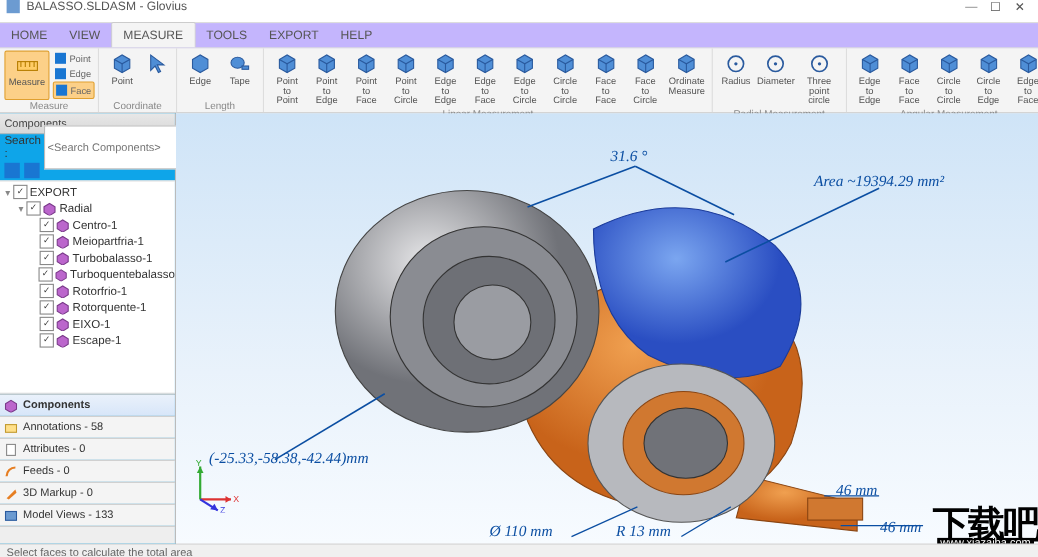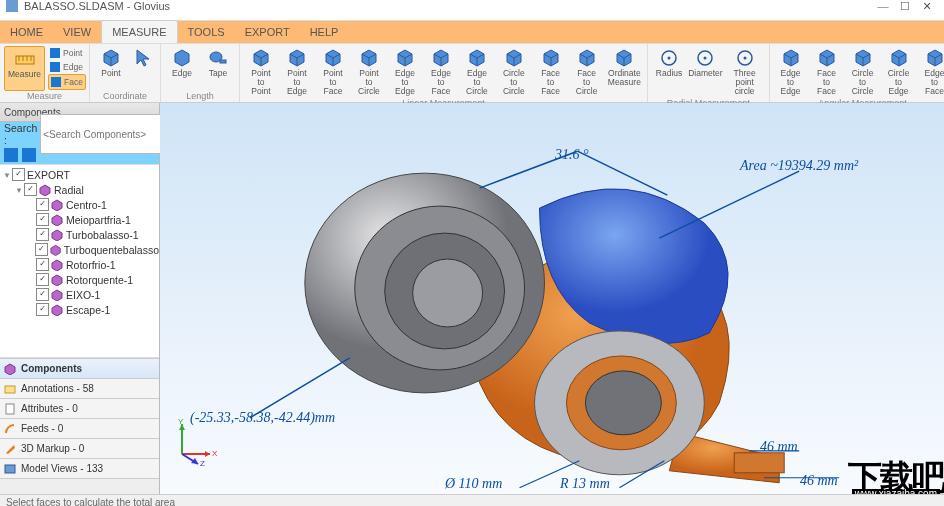--- a/index.html
+++ b/index.html
@@ -1,35 +1,35 @@
 <!DOCTYPE html>
 <html><head>
 <meta charset="utf-8">
 <style>
 html,body{margin:0;padding:0;width:944px;height:506px;overflow:hidden;font-family:"Segoe UI",Tahoma,sans-serif;font-size:11px;background:#f0f0f0;color:#333}
 .title-bar{height:20px;background:#fff;display:flex;align-items:flex-start;padding:0 6px;font-size:11px;color:#555;border-bottom:1px solid #ddd}
 .title-bar .app-icon{width:12px;height:12px;background:#6c9bd1;margin-right:6px}
 .title-bar .spacer{flex:1}
 .title-bar .win-btn{width:22px;text-align:center;font-size:11px;color:#555;font-family:"Segoe UI Symbol"}
-.menu-bar{height:22px;background:#fdba74;display:flex;align-items:flex-end;font-size:11px;border-bottom:1px solid #ddd}
+.menu-bar{height:22px;background:#c4b5fd;display:flex;align-items:flex-end;font-size:11px;border-bottom:1px solid #ddd}
 .menu-bar .menu-item{padding:4px 10px;color:#555;height:14px;display:flex;align-items:center}
 .menu-bar .menu-item.active{background:#f4f4f4;border:1px solid #ccc;border-bottom:none;border-top-left-radius:2px;border-top-right-radius:2px}
 .ribbon{height:58px;background:#f4f4f4;display:flex;border-bottom:1px solid #ccc}
 .ribbon-group{display:flex;flex-direction:column;border-right:1px solid #ddd;padding:2px 3px 1px}
 .ribbon-group .btns{display:flex;flex:1}
 .ribbon-group .label{font-size:9px;color:#888;text-align:center;height:10px}
 .rbtn{display:flex;flex-direction:column;align-items:center;justify-content:flex-start;padding:2px 3px;margin:0 1px;border-radius:2px;font-size:8.5px;color:#555;line-height:1.05;text-align:center;min-width:28px}
 .rbtn .ico{width:20px;height:20px;margin-bottom:1px;display:flex;align-items:center;justify-content:center}
 .rbtn.on{background:#fcd088;border:1px solid #e0a030}
 .mini-opts{display:flex;flex-direction:column;font-size:8.5px;color:#666;margin-left:2px}
 .mini-opts div{display:flex;align-items:center;height:14px;padding:0 2px}
 .mini-opts div.on{background:#fcd088;border:1px solid #e0a030;border-radius:2px}
 .mini-opts .m-ico{width:10px;height:10px;background:#1976d2;margin-right:3px}
 .main{display:flex;height:391px}
-.sidebar{width:159px;background:#7dd3fc;border-right:1px solid #bbb;display:flex;flex-direction:column;font-size:10.5px}
+.sidebar{width:159px;background:#0ea5e9;border-right:1px solid #bbb;display:flex;flex-direction:column;font-size:10.5px}
 .sb-header{background:linear-gradient(#e8e8e8,#d8d8d8);height:16px;padding:1px 4px;display:flex;align-items:center;font-size:10px;color:#444;border-bottom:1px solid #bbb}
 .sb-search{display:flex;align-items:center;padding:3px 4px;height:18px}
 .sb-search input{flex:1;font-size:10px;height:14px;border:1px solid #bbb;padding:12px 2px}
 .sb-mini-icons{display:flex;padding:2px 4px;gap:4px}
 .sb-mini-icons .mi{width:14px;height:14px;background:#1976d2}
 .tree{flex:1;overflow:auto;padding:2px 0;background:#fff;border-top:1px solid #ddd;border-bottom:1px solid #ddd}
 .tree .node{display:flex;align-items:center;height:15px;padding-left:0;white-space:nowrap}
 .tree .tw{width:10px;text-align:center;color:#888;font-size:9px}
 .tree .cb{width:11px;height:11px;border:1px solid #888;margin-right:2px;font-size:8px;line-height:9px;text-align:center;color:#333;background:#fff}
 .tree .nico{width:12px;height:12px;margin-right:3px}
@@ -521,21 +521,21 @@
 
       <line x1="320" y1="85" x2="418" y2="48" stroke="#0b4ea2" stroke-width="1.5"></line>
       <line x1="418" y1="48" x2="508" y2="92" stroke="#0b4ea2" stroke-width="1.5"></line>
       <line x1="500" y1="135" x2="640" y2="68" stroke="#0b4ea2" stroke-width="1.5"></line>
       <line x1="190" y1="255" x2="90" y2="315" stroke="#0b4ea2" stroke-width="1.5"></line>
       <line x1="420" y1="358" x2="360" y2="385" stroke="#0b4ea2" stroke-width="1.2"></line>
       <line x1="505" y1="358" x2="460" y2="385" stroke="#0b4ea2" stroke-width="1.2"></line>
       <line x1="590" y1="348" x2="640" y2="348" stroke="#0b4ea2" stroke-width="1.2"></line>
       <line x1="605" y1="375" x2="680" y2="375" stroke="#0b4ea2" stroke-width="1.2"></line>
     </svg>
-    <div class="annot" style="left:395px;top:44px">31.6 °</div>
+    <div class="annot" style="left:395px;top:32px">31.6 °</div>
     <div class="annot" style="left:580px;top:55px">Area ~19394.29  mm²</div>
     <div class="annot" style="left:30px;top:307px">(-25.33,-58.38,-42.44)mm</div>
     <div class="annot" style="left:285px;top:373px">Ø 110  mm</div>
     <div class="annot" style="left:400px;top:373px">R 13  mm</div>
     <div class="annot" style="left:600px;top:336px">46  mm</div>
     <div class="annot" style="left:640px;top:370px">46  mm</div>
     <div class="axes">
       <svg viewBox="0 0 50 50">
         <line x1="12" y1="38" x2="40" y2="38" stroke="#d33" stroke-width="2"></line>
           <polygon points="40,38 35,35 35,41" fill="#d33"></polygon>

